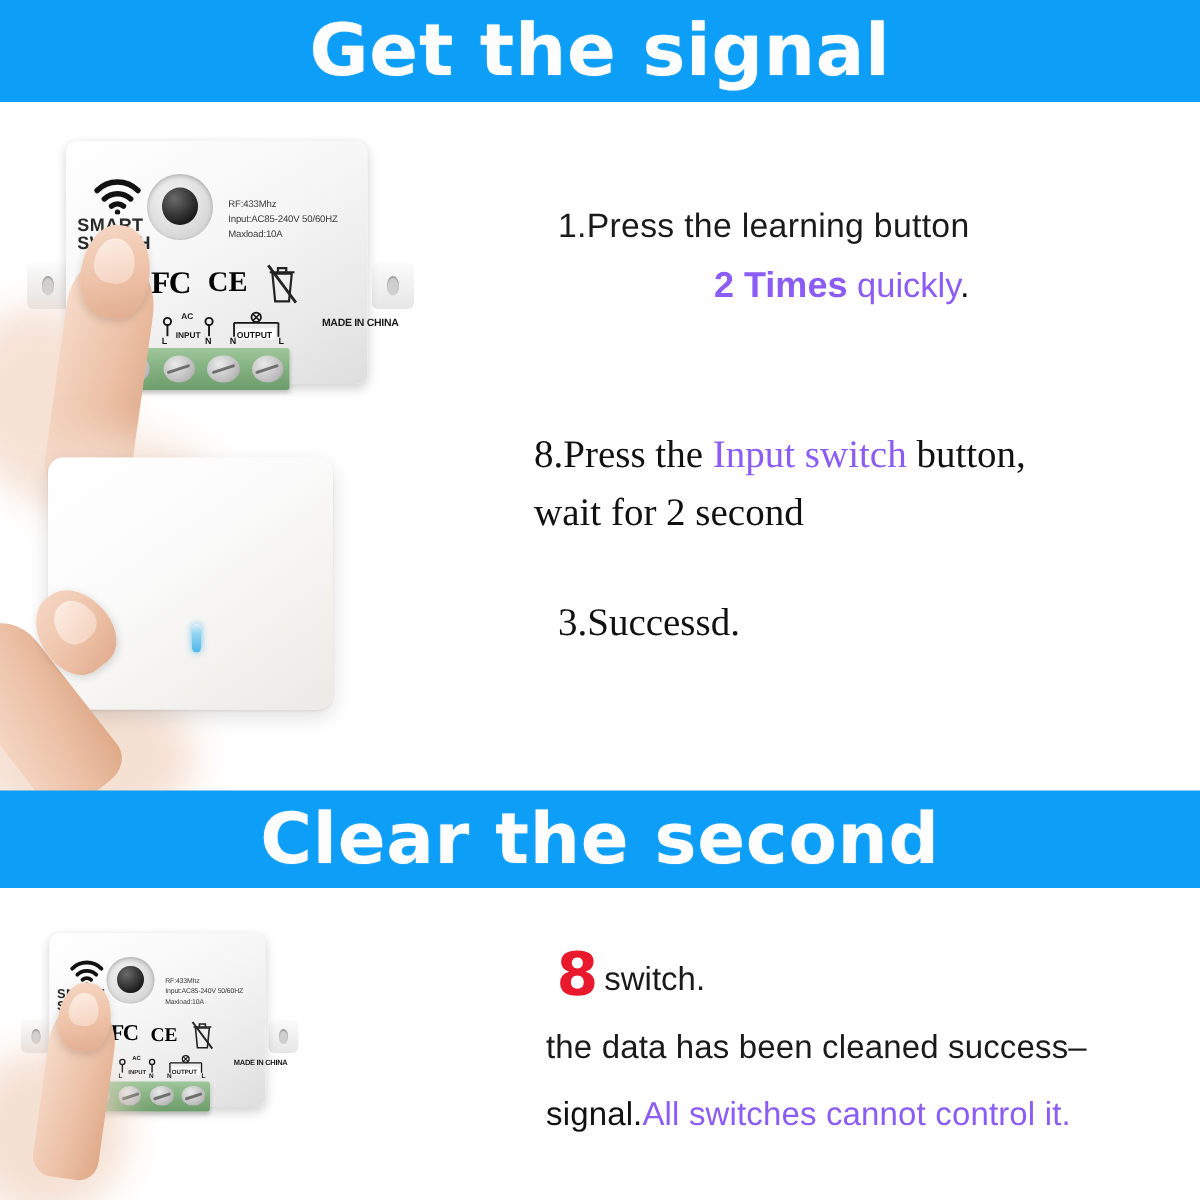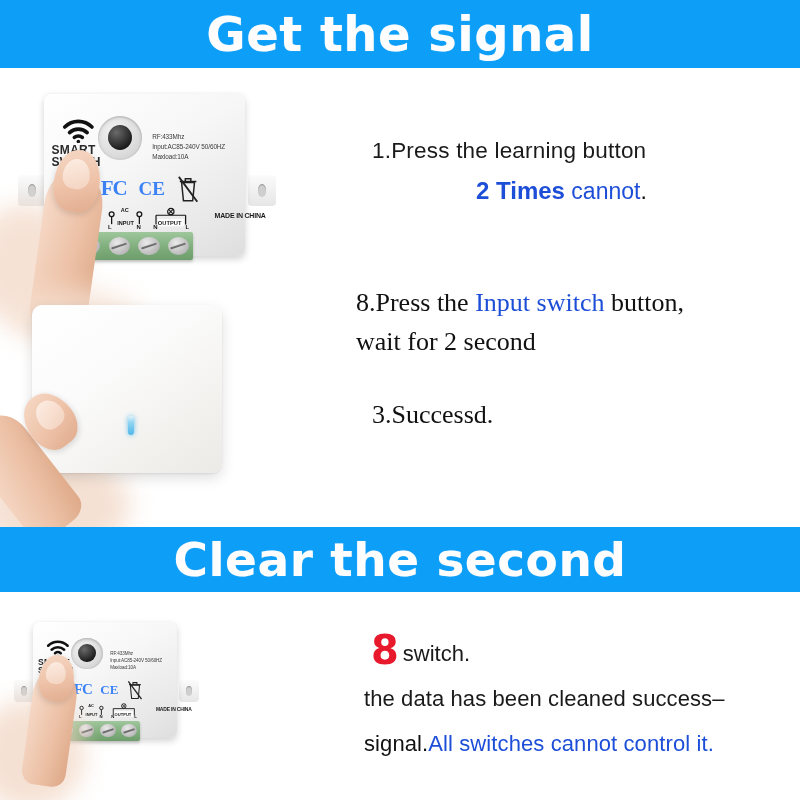--- a/index.html
+++ b/index.html
@@ -29,21 +29,21 @@
   }
   #banner-top{top:0;height:68px;}
   #banner-bottom{top:527px;height:65px;}
   #banner-bottom .banner-text{font-size:47px;}
 
   
   .text-col{position:absolute;left:350px;width:450px;}
   .ln{margin:0;white-space:nowrap;}
   .sans{font-family:"Liberation Sans",sans-serif;}
   .serif{font-family:"Liberation Serif",serif;}
-  .red{color:#1d4ed8;}
+  .red{color:#8b5cf6;}
   .black{color:#111;}
 
   #step1{top:138px;left:372px;}
   #step1 .l1{font-size:22.5px;color:#1a1a1a;letter-spacing:.2px;}
   #step1 .l2{font-size:23px;margin-top:13px;padding-left:104px;}
   #step1 .l2 .t{font-weight:bold;font-size:24px;}
 
   #step2{top:288px;left:356px;}
   #step2 .l1{font-size:26px;color:#111;}
   #step2 .l2{font-size:26px;color:#111;margin-top:9px;}
@@ -108,21 +108,21 @@
     background:radial-gradient(circle at 35% 30%,#6a6a6a,#1e1e1e 70%,#0c0c0c 100%);
   }
   .spec{
     position:absolute;left:52%;top:24%;
     color:#3a3a3a;line-height:1.55;letter-spacing:-.1px;
     font-family:"Liberation Sans",sans-serif;
   }
   .certs{
     position:absolute;left:22%;top:47%;width:66%;height:15%;
     display:flex;align-items:center;gap:7%;
-    color:#3b82f6;font-weight:bold;
+    color:#000000;font-weight:bold;
   }
   .cert-fc{font-family:"Liberation Serif",serif;font-weight:bold;letter-spacing:-1px;}
   .cert-ce{font-family:"Liberation Serif",serif;font-weight:bold;letter-spacing:0px;}
   .cert-bin{position:relative;width:13%;height:100%;}
   .term-labels{
     position:absolute;left:21%;top:64%;width:68%;height:13%;
     color:#161616;font-weight:bold;
   }
   .made{
     position:absolute;right:4%;top:67%;
@@ -282,21 +282,21 @@
   <div class="blob" style="left:-30px;top:205px;width:110px;height:120px;background:#f3d9c8;"></div>
   <div class="finger" id="finger-top">
     <div class="shaft"></div>
     <div class="pad"></div>
     <div class="nail"></div>
   </div>
 
   <div class="text-col" id="step1">
     <p class="ln l1 sans black">1.Press the learning button</p>
     <p class="ln l2 sans">
-      <span class="t red">2 Times</span><span class="red"> cannot</span><span class="black">.</span>
+      <span class="t red">2 Times</span><span class="red"> quickly</span><span class="black">.</span>
     </p>
   </div>
 
   <div class="text-col" id="step2">
     <p class="ln l1 serif">
       <span>8.Press the </span><span class="red">Input switch</span><span> button,</span>
     </p>
     <p class="ln l2 serif">wait for 2 second</p>
   </div>
 

